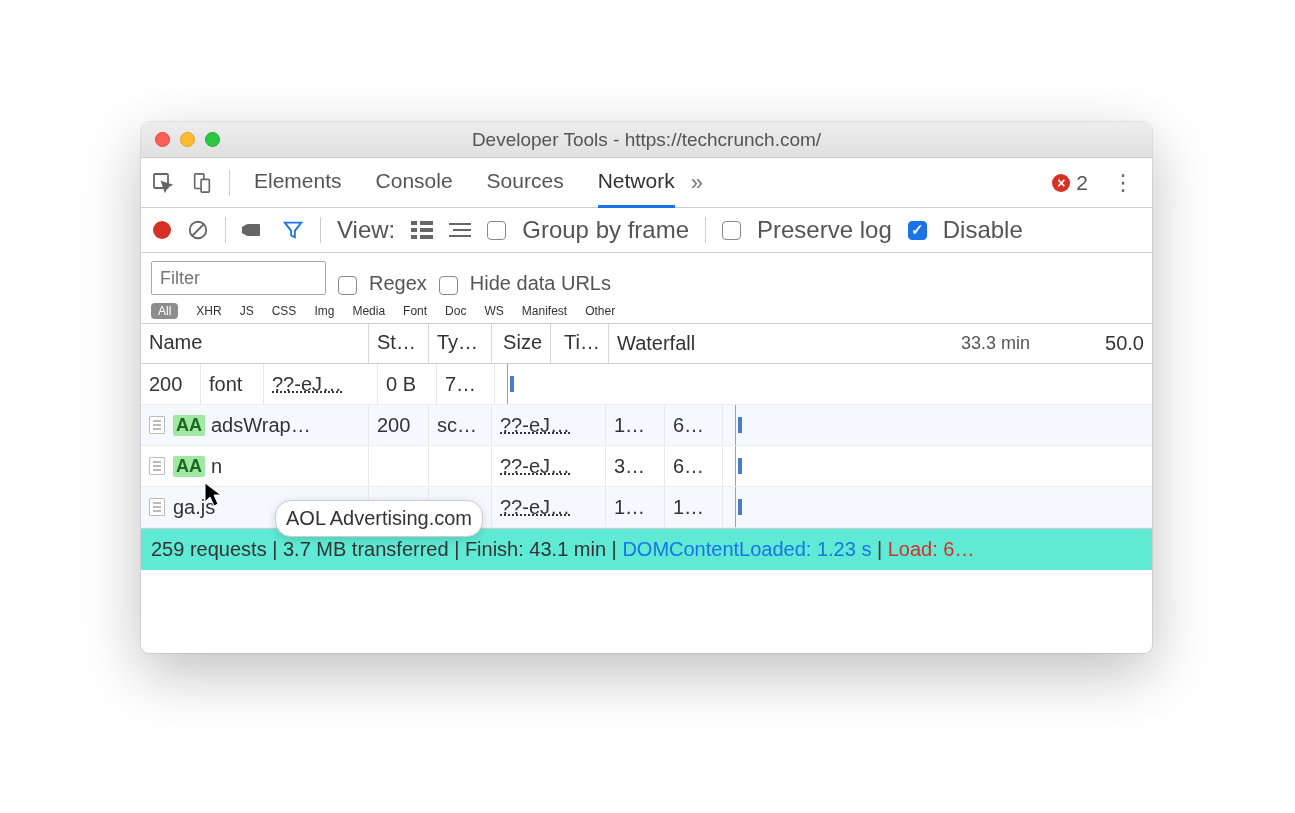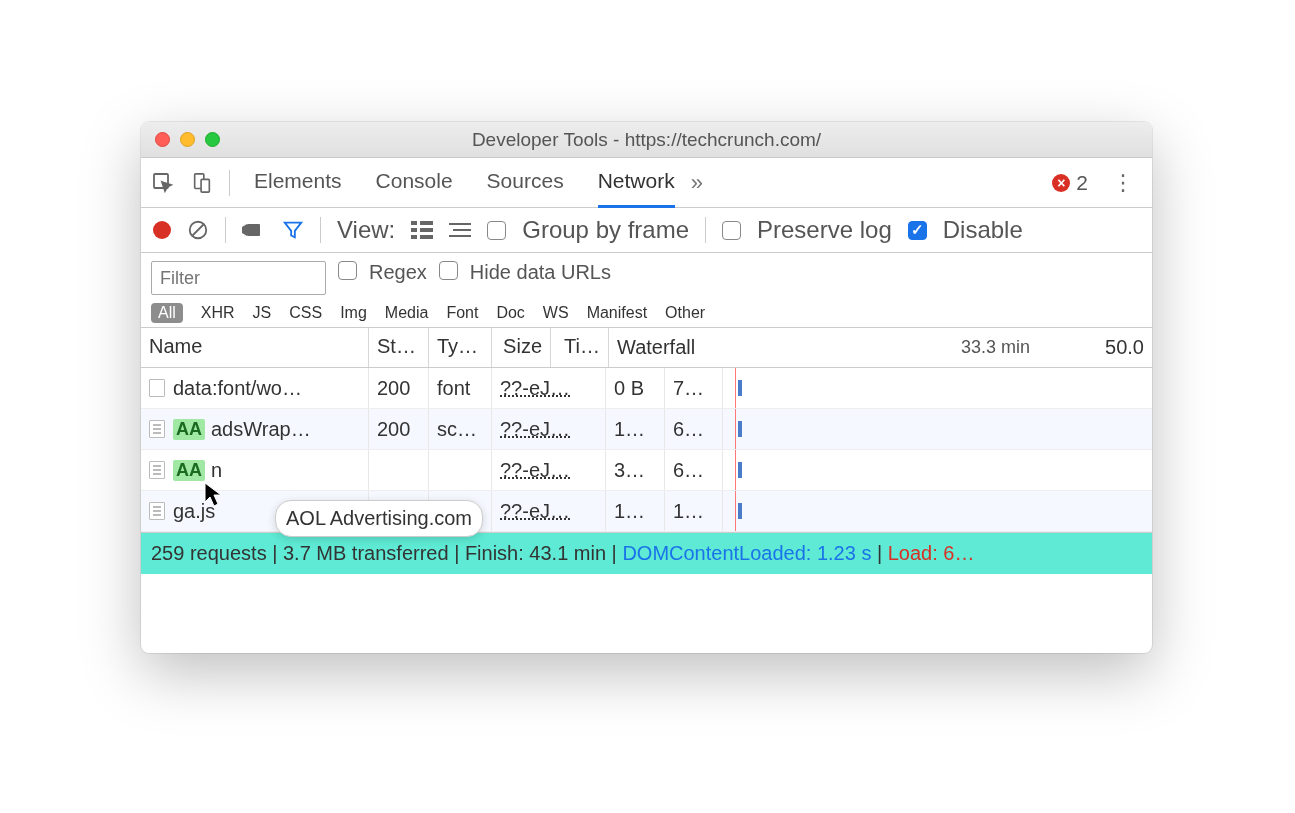--- a/index.html
+++ b/index.html
@@ -27,22 +27,22 @@
 .icon-btn { display: flex; align-items: center; justify-content: center; cursor: pointer; }
 .sep { width: 1px; height: 26px; background: #ccc; }
 .net-toolbar { height: 45px; border-bottom: 1px solid #ccc; display: flex; align-items: center; padding: 0 12px; gap: 16px; font-size: 24px; color: #555; overflow: hidden; }
 .rec-dot { width: 18px; height: 18px; background: #d93025; border-radius: 50%; }
 .funnel svg path { stroke: #1a73e8; }
 .checkbox { width: 19px; height: 19px; border: 1.5px solid #888; border-radius: 4px; display: inline-flex; align-items: center; justify-content: center; background: #fff; }
 .checkbox.checked { background: #1a73e8; border-color: #1a73e8; }
 .checkbox.checked::after { content: "✓"; color: #fff; font-size: 15px; font-weight: bold; }
 .filter-row { padding: 8px 10px 4px; border-bottom: 1px solid #ccc; font-size: 20px; color: #555; }
 .filter-input { width: 175px; height: 34px; border: 1px solid #aaa; border-radius: 2px; padding: 0 8px; font-size: 18px; }
-.filter-line1 { display: flex; align-items: flex-start; gap: 12px; margin-bottom: 8px; }
-.type-filters { display: flex; align-items: center; gap: 18px; font-size: 16px; color: #333; }
+.filter-line1 { display: flex; align-items: flex-end; gap: 12px; margin-bottom: 8px; }
+.type-filters { display: flex; align-items: center; gap: 18px; font-size: 12px; color: #333; }
 .type-filters .pill { background: #8d8d8d; color: #fff; padding: 1px 7px; border-radius: 4px; }
 .table-head { display: flex; border-bottom: 1px solid #ccc; height: 40px; font-size: 20px; color: #333; }
 .table-head > div { border-right: 1px solid #d6d6d6; padding: 7px 8px; white-space: nowrap; overflow: hidden; text-overflow: ellipsis; }
 .col-name { width: 228px; }
 .col-st { width: 60px; }
 .col-ty { width: 63px; }
 .col-init { width: 114px; }
 .col-size { width: 59px; text-align: right; }
 .col-time { width: 58px; text-align: right; }
 .col-wf { flex: 1; position: relative; border-right: none !important; }
@@ -190,24 +190,20 @@
       <div class="wf-head">
         <span>Waterfall</span>
         <span class="tick">33.3 min</span>
         <span style="position:absolute;right:8px">50.0</span>
       </div>
     </div>
   </div>
 
   <div class="rows" id="rows">
       <div class="row">
-    <div class="col-name">
-          <span class="file-icon empty"></span>
-          <span>data:font/wo…</span>
-        </div>
     <div class="col-st">200</div>
     <div class="col-ty">font</div>
     <div class="col-init">
           <span>??-eJ…</span>
         </div>
     <div class="col-size">0 B</div>
     <div class="col-time">7…</div>
     <div class="col-wf">
           <span class="wf-line"></span>
           <span class="wf-bar"></span>

